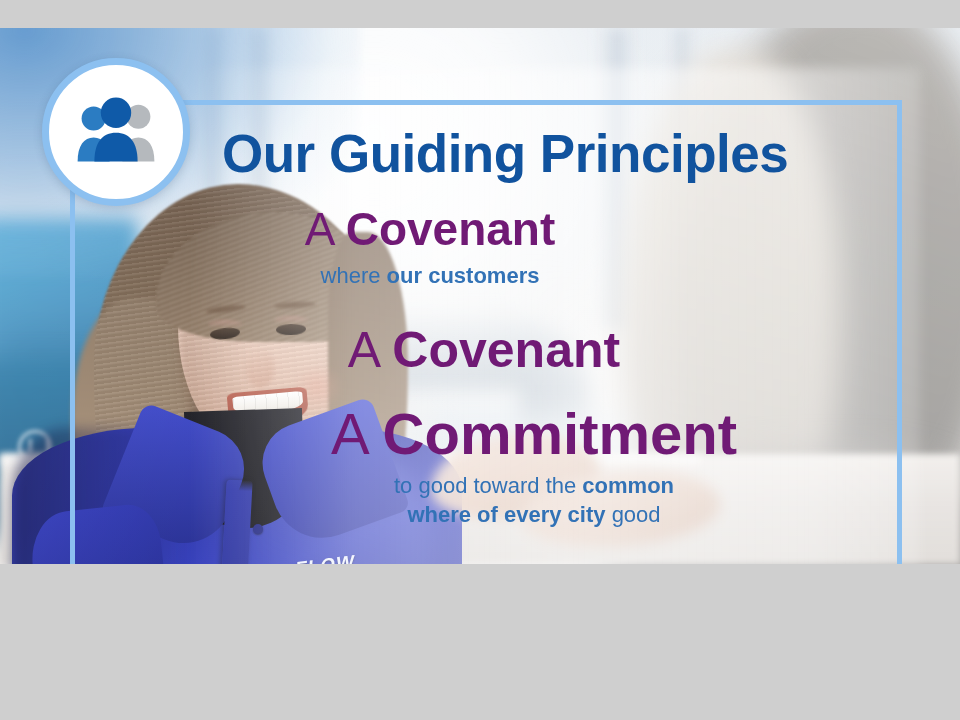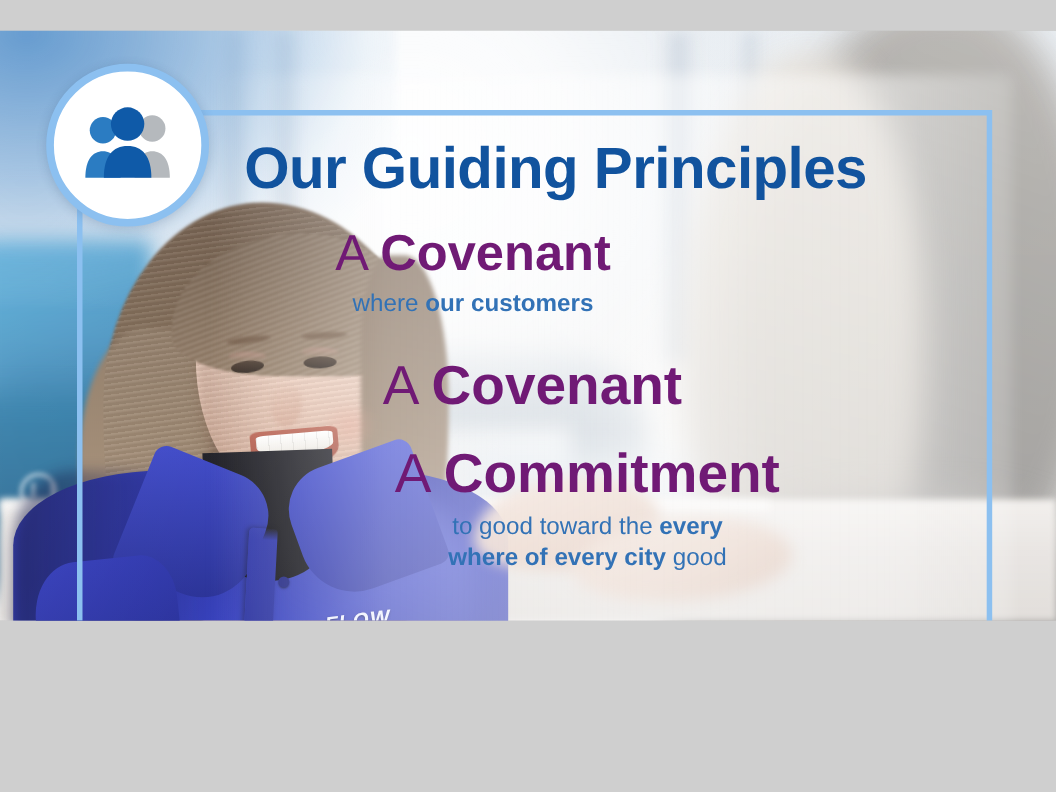--- a/index.html
+++ b/index.html
@@ -446,21 +446,21 @@
   .p-head{
     color:#701a75;
     line-height:1.04;
     white-space:nowrap;
   }
   .p-article{ font-weight:normal; }
   .p-word{ font-weight:bold; }
 
   .p1 .p-head{ font-size:46px; }
   .p2 .p-head{ font-size:50px; }
-  .p3 .p-head{ font-size:50px; }
+  .p3 .p-head{ font-size:58px; }
 
   .p-sub{
     color:#3272b6;
     font-size:22px;
     line-height:29px;
     margin-top:7px;
   }
   .p-sub b{ font-weight:bold; }
   .p-sub span{ font-weight:normal; }
 
@@ -589,19 +589,19 @@
         <span class="p-word">Covenant</span>
       </div>
     </div>
 
     <div class="principle p3">
       <div class="p-head">
         <span class="p-article">A</span>
         <span class="p-word">Commitment</span>
       </div>
       <div class="p-sub">
-        <span>to good toward the </span><b>every</b><br>
+        <span>to good toward the </span><b>common</b><br>
         <b>where of every city</b><span> good</span><br>
       </div>
     </div>
 
   </div>
 </div>
 
 </body></html>

